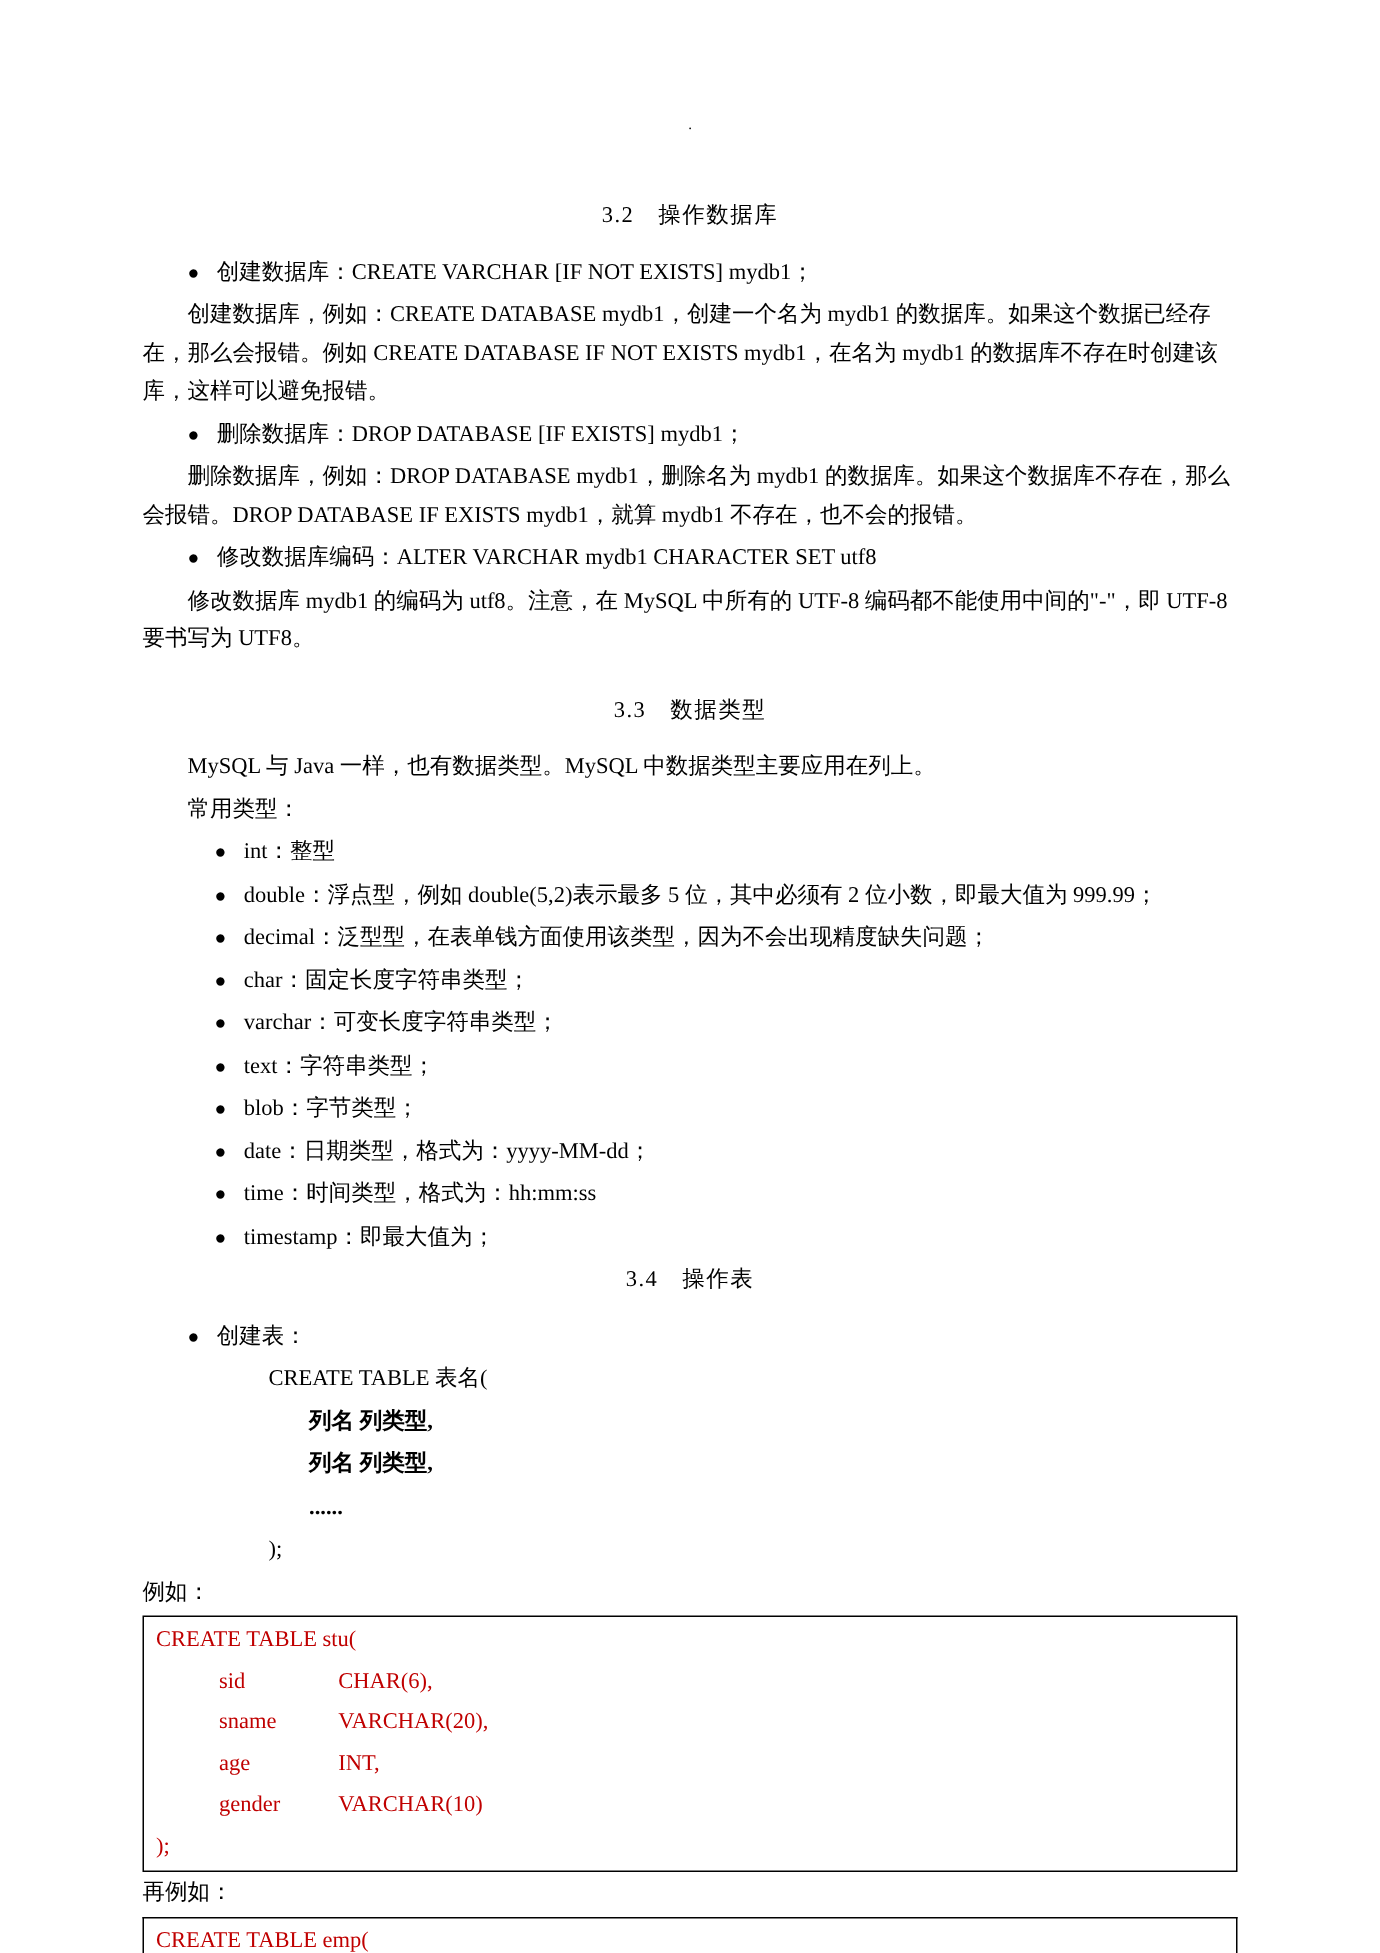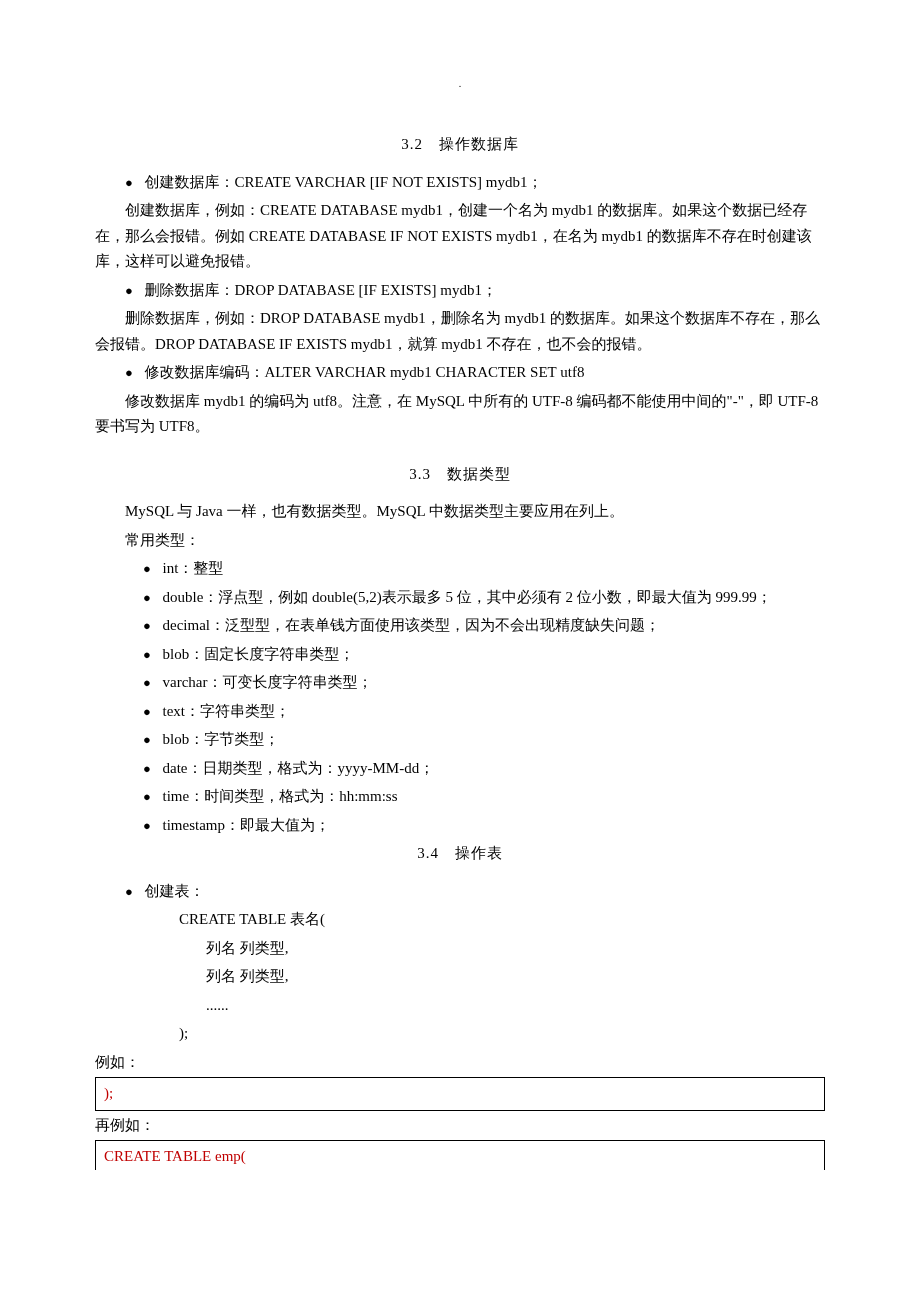--- a/index.html
+++ b/index.html
@@ -38,20 +38,21 @@
       font-size: 13px;
     }
     .bullet-text {
       flex: 1;
     }
     .code-indent {
       margin:3px 0 3px 5.6em;
     }
     .code-indent2 {
       margin:3px 0 3px 7.4em;
+      font-weight:bold;
     }
     .code-box {
       border: 1px solid #000;
       padding: 3px 8px;
       margin: 2px 0;
       font-family: "SimSun", "宋体", serif;
     }
     .code-red {
       color: #c00000;
     }
@@ -99,21 +100,21 @@
     <div class="bullet-line2">
       <span class="bullet">●</span>
       <span class="bullet-text">double：浮点型，例如 double(5,2)表示最多 5 位，其中必须有 2 位小数，即最大值为 999.99；</span>
     </div>
     <div class="bullet-line2">
       <span class="bullet">●</span>
       <span class="bullet-text">decimal：泛型型，在表单钱方面使用该类型，因为不会出现精度缺失问题；</span>
     </div>
     <div class="bullet-line2">
       <span class="bullet">●</span>
-      <span class="bullet-text">blob：固定长度字符串类型；</span>
+      <span class="bullet-text">char：固定长度字符串类型；</span>
     </div>
     <div class="bullet-line2">
       <span class="bullet">●</span>
       <span class="bullet-text">varchar：可变长度字符串类型；</span>
     </div>
     <div class="bullet-line2">
       <span class="bullet">●</span>
       <span class="bullet-text">text：字符串类型；</span>
     </div>
     <div class="bullet-line2">
@@ -142,20 +143,39 @@
 </div>
 <div class="code-indent">CREATE TABLE  表名(</div>
 <div class="code-indent2">列名  列类型,</div>
 <div class="code-indent2">列名  列类型,</div>
 <div class="code-indent2">......</div>
 <div class="code-indent">);</div>
 
 <div>例如：</div>
 
 <div class="code-box">
+  <div class="code-red">CREATE TABLE stu(</div>
+  <div id="table1-rows">
+      <div class="code-row code-red">
+        <span class="code-col1">sid</span>
+        <span>CHAR(6),</span>
+      </div>
+      <div class="code-row code-red">
+        <span class="code-col1">sname</span>
+        <span>VARCHAR(20),</span>
+      </div>
+      <div class="code-row code-red">
+        <span class="code-col1">age</span>
+        <span>INT,</span>
+      </div>
+      <div class="code-row code-red">
+        <span class="code-col1">gender</span>
+        <span>VARCHAR(10)</span>
+      </div>
+    </div>
   <div class="code-red">);</div>
 </div>
 
 <div>再例如：</div>
 
 <div class="code-box" style="border-bottom:none;padding-bottom:0;">
   <div class="code-red">CREATE TABLE emp(</div>
 
 </div>
 

